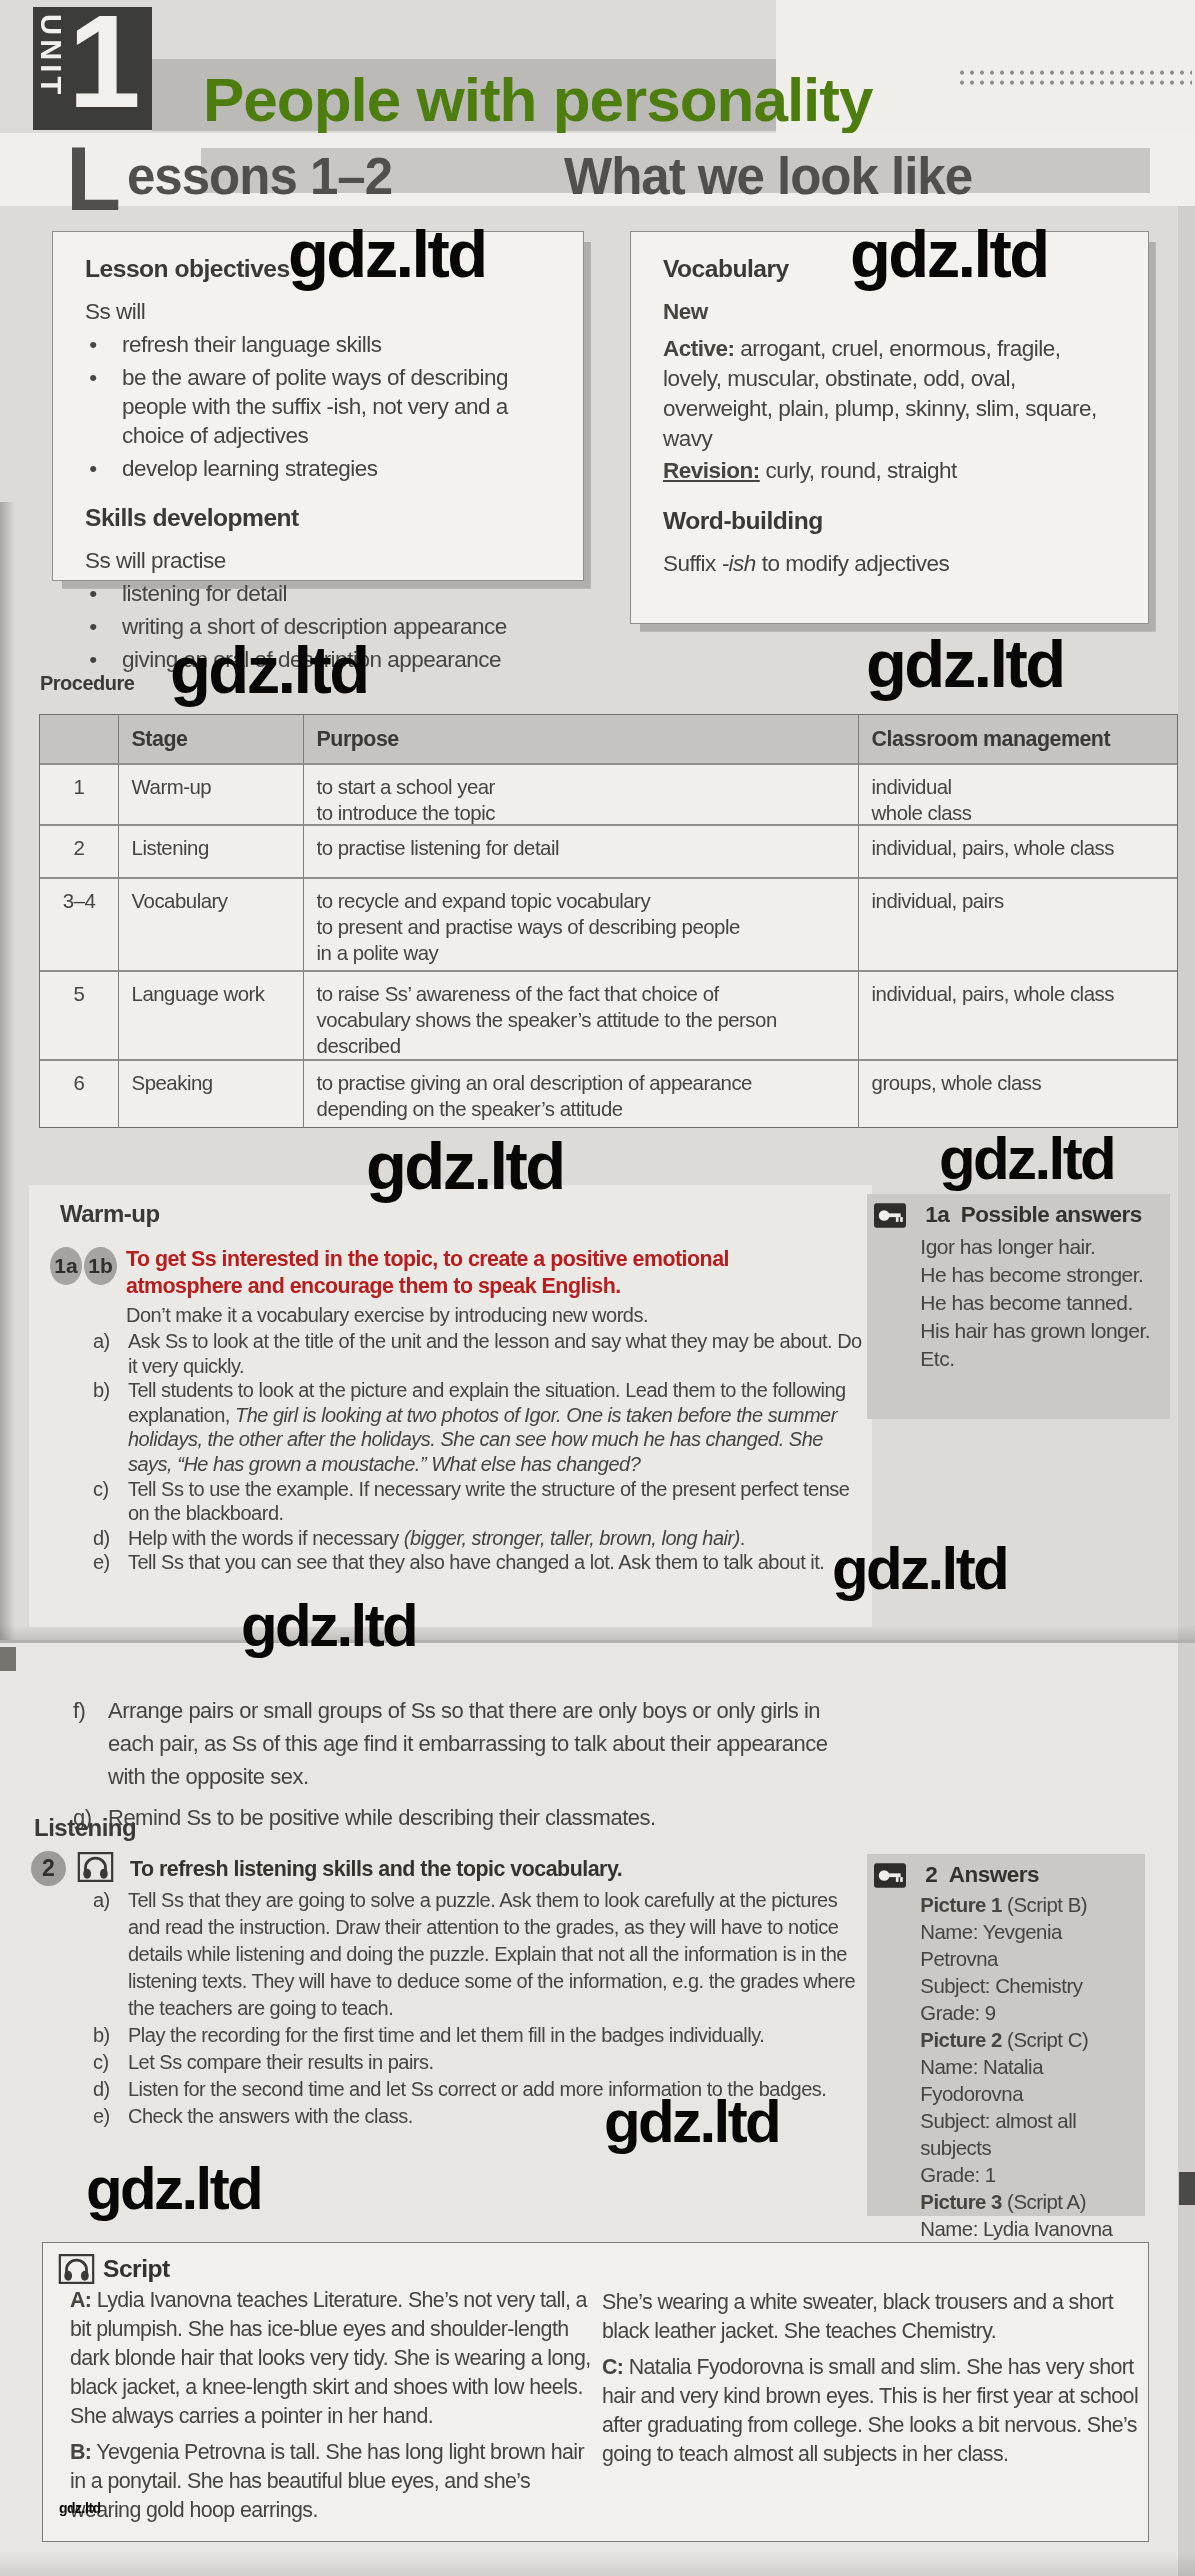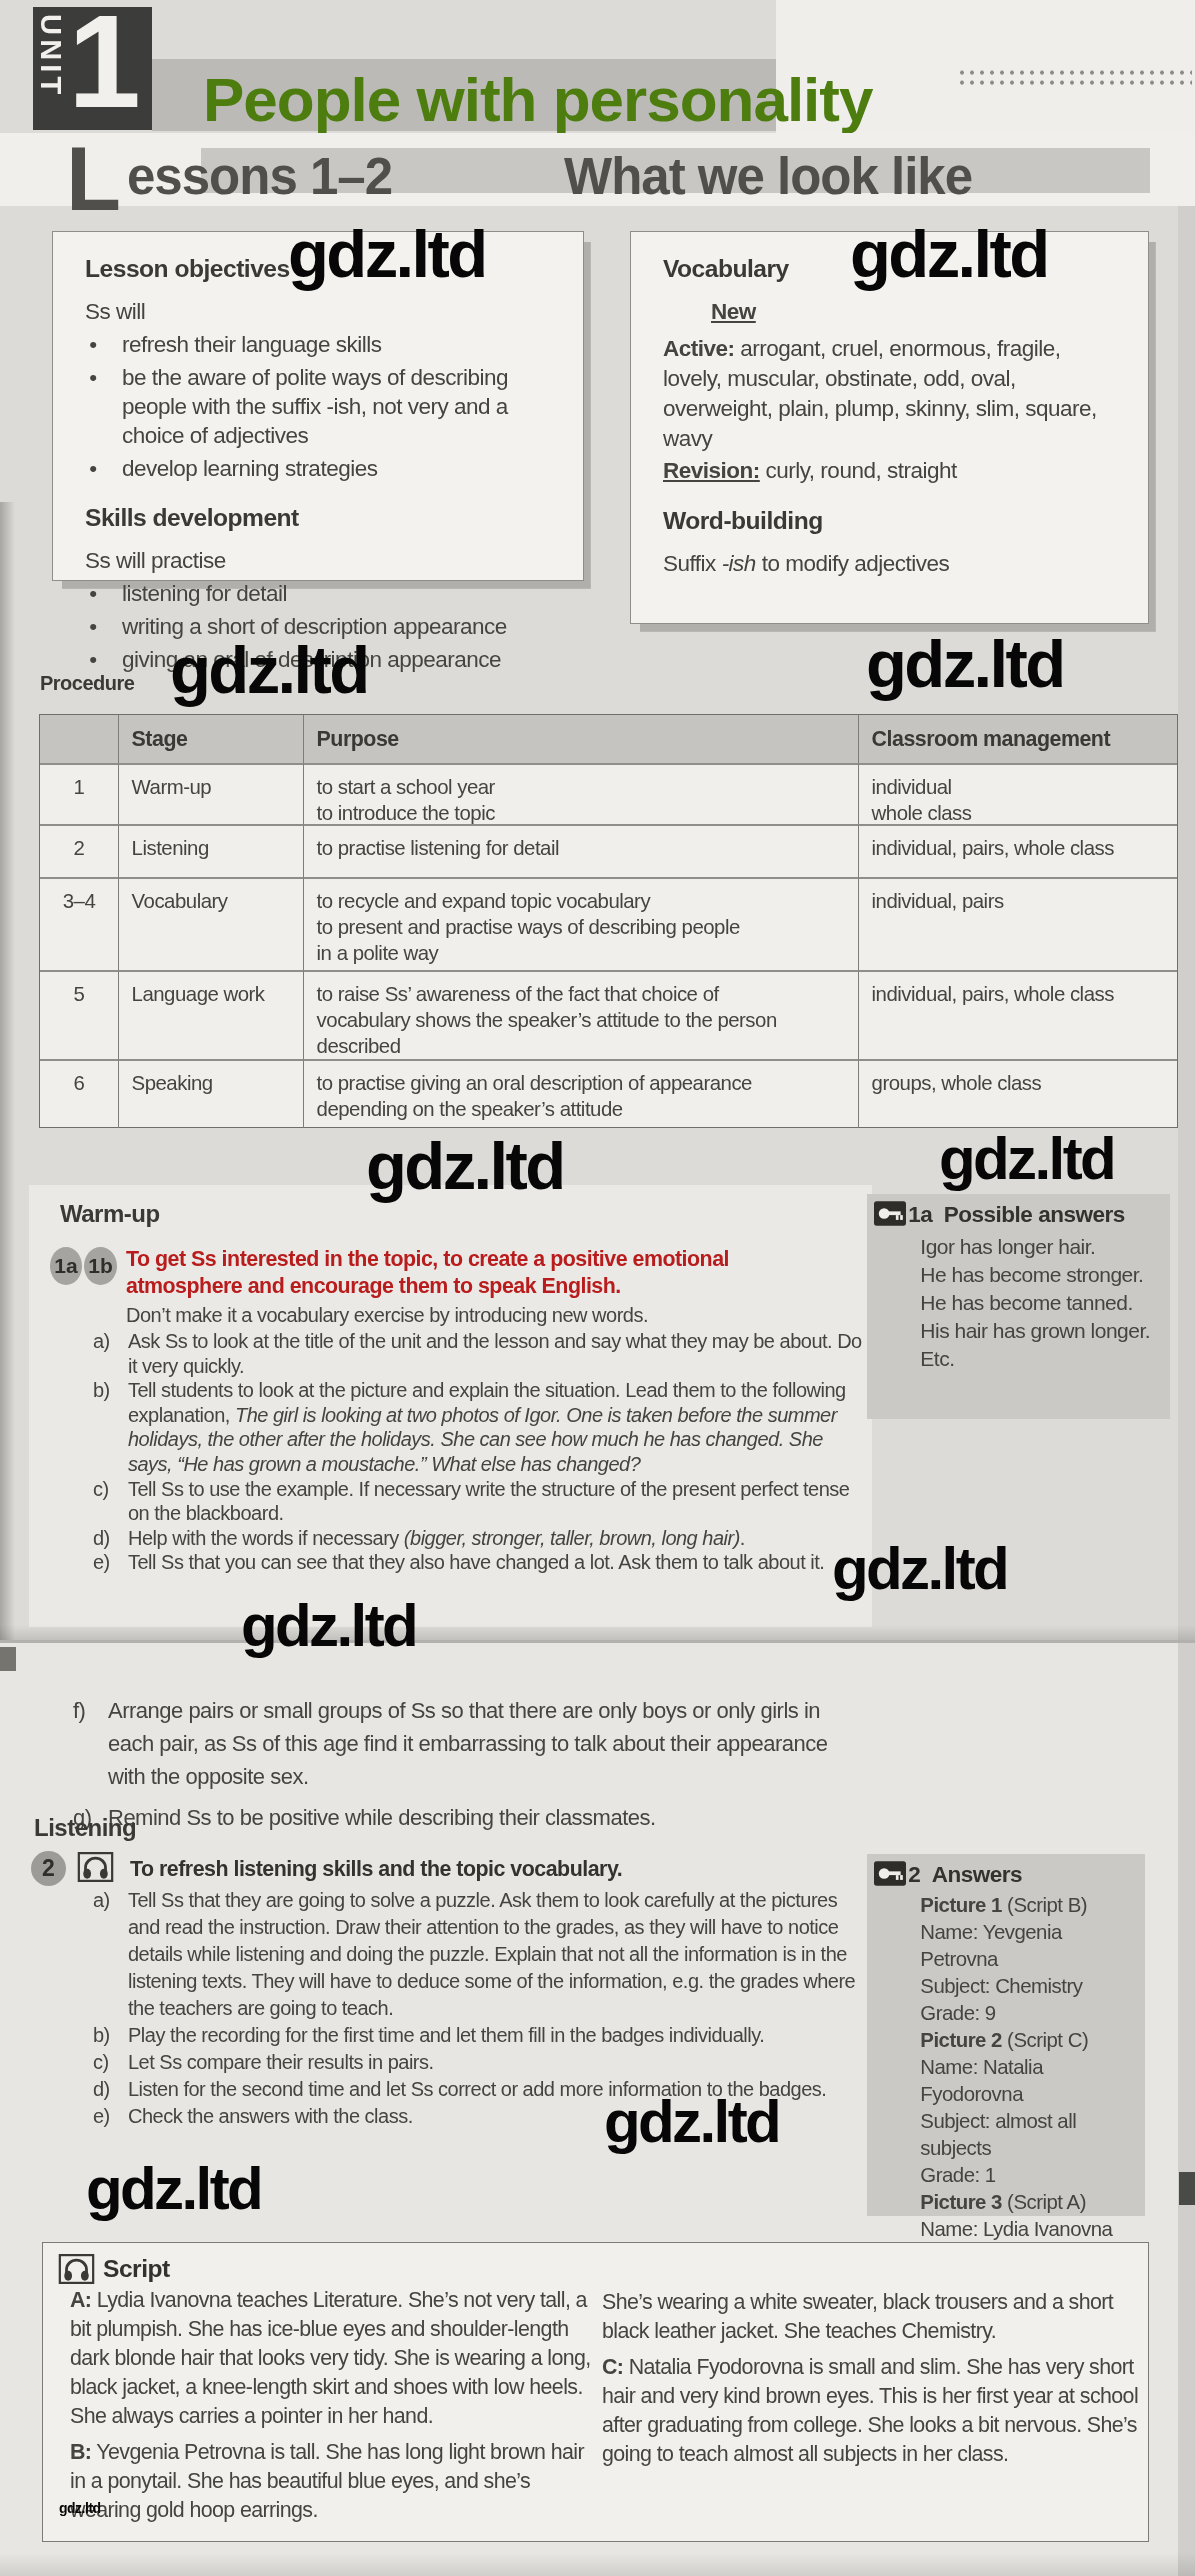--- a/index.html
+++ b/index.html
@@ -36,21 +36,21 @@
 
   
   .box{background:#f3f2ee;border:1.6px solid #8e8e8a;box-shadow:8.4px 9.4px 0 -1.6px #b0afab;box-sizing:border-box;}
   .obj-box{left:52px;top:231px;width:532px;height:350px;padding:23px 30px 0 32px;}
   .voc-box{left:630px;top:231px;width:519px;height:393px;padding:23px 26px 0 32px;}
   .box-title{font-size:24.6px;font-weight:bold;color:#3a3935;letter-spacing:-0.5px;margin-bottom:13.6px;}
   .box-title2{font-size:24.6px;font-weight:bold;color:#3a3935;letter-spacing:-0.5px;margin:21px 0 13.6px 0;}
   .box-line{font-size:22.5px;letter-spacing:-0.5px;line-height:29px;}
   .bullet{position:relative;padding-left:37px;font-size:22.5px;letter-spacing:-0.5px;line-height:29px;margin-top:4.2px;}
   .bullet::before{content:"•";position:absolute;left:4.2px;top:0;}
-  .underline{text-decoration:underline;margin-left:48px;}
+  .underline{}
   .bold{font-weight:bold;}
   .voc-par{font-size:22.5px;letter-spacing:-0.5px;line-height:30px;margin-bottom:2.1px;}
 
   
   .proc-head{left:40px;top:672px;font-size:20px;font-weight:bold;color:#3a3935;letter-spacing:-0.5px;}
   .proc-table{left:39px;top:714px;width:1139px;height:414px;background:#f0efeb;border:1.6px solid #6e6e6a;
               box-sizing:border-box;display:grid;grid-template-columns:78px 185px 555px 1fr;
               grid-template-rows:48px 61px 53px 93px 89px 69px;}
   .cell{box-sizing:border-box;padding:9.4px 11.5px 0 12.6px;font-size:20.4px;letter-spacing:-0.5px;line-height:26px;white-space:pre-line;}
   .cell.vline{border-left:1px solid #7d7d79;}
@@ -77,21 +77,21 @@
   .fg-items .item{padding-left:35px;margin-bottom:8.4px;}
   .lst-head{left:34px;top:1814px;}
   .lst-intro{left:130px;top:1857px;width:711px;font-size:21.4px;font-weight:bold;letter-spacing:-0.5px;color:#33322d;}
   .lst-items{left:93px;top:1887px;width:770px;line-height:27px;}
   .rs-b{font-weight:bold;} .rs-i{font-style:italic;} .rs-u{text-decoration:underline;}
 
   
   .ansbox{background:#cac9c5;box-sizing:border-box;}
   .ans1a{left:867px;top:1194px;width:303px;height:225px;padding:7.3px 10.5px 0 7.3px;}
   .ans2{left:867px;top:1854px;width:278px;height:362px;padding:7.3px 8.4px 0 7.3px;}
-  .ans-head{display:flex;align-items:flex-start;gap:2px;}
+  .ans-head{display:flex;align-items:flex-end;gap:19px;}
   .ans-title{font-size:22.5px;font-weight:bold;color:#33322d;letter-spacing:-0.5px;padding-top:1px;}
   .ans-lines{margin-left:46px;margin-top:5.2px;font-size:21px;letter-spacing:-0.5px;line-height:28px;}
   .ans2 .ans-lines{line-height:27px;font-size:20.4px;margin-top:4.2px;}
   .keyicon{width:32px;height:25px;flex:0 0 auto;}
 
   
   .script-box{left:42px;top:2242px;width:1107px;height:300px;background:#f1f0ec;border:1.6px solid #7b7b77;box-sizing:border-box;}
   .script-head{position:absolute;left:14.6px;top:10.5px;display:flex;align-items:center;gap:8.4px;}
   .script-title{font-size:24.6px;font-weight:bold;color:#33322d;letter-spacing:-0.5px;}
   .phones{width:37px;height:30px;}

